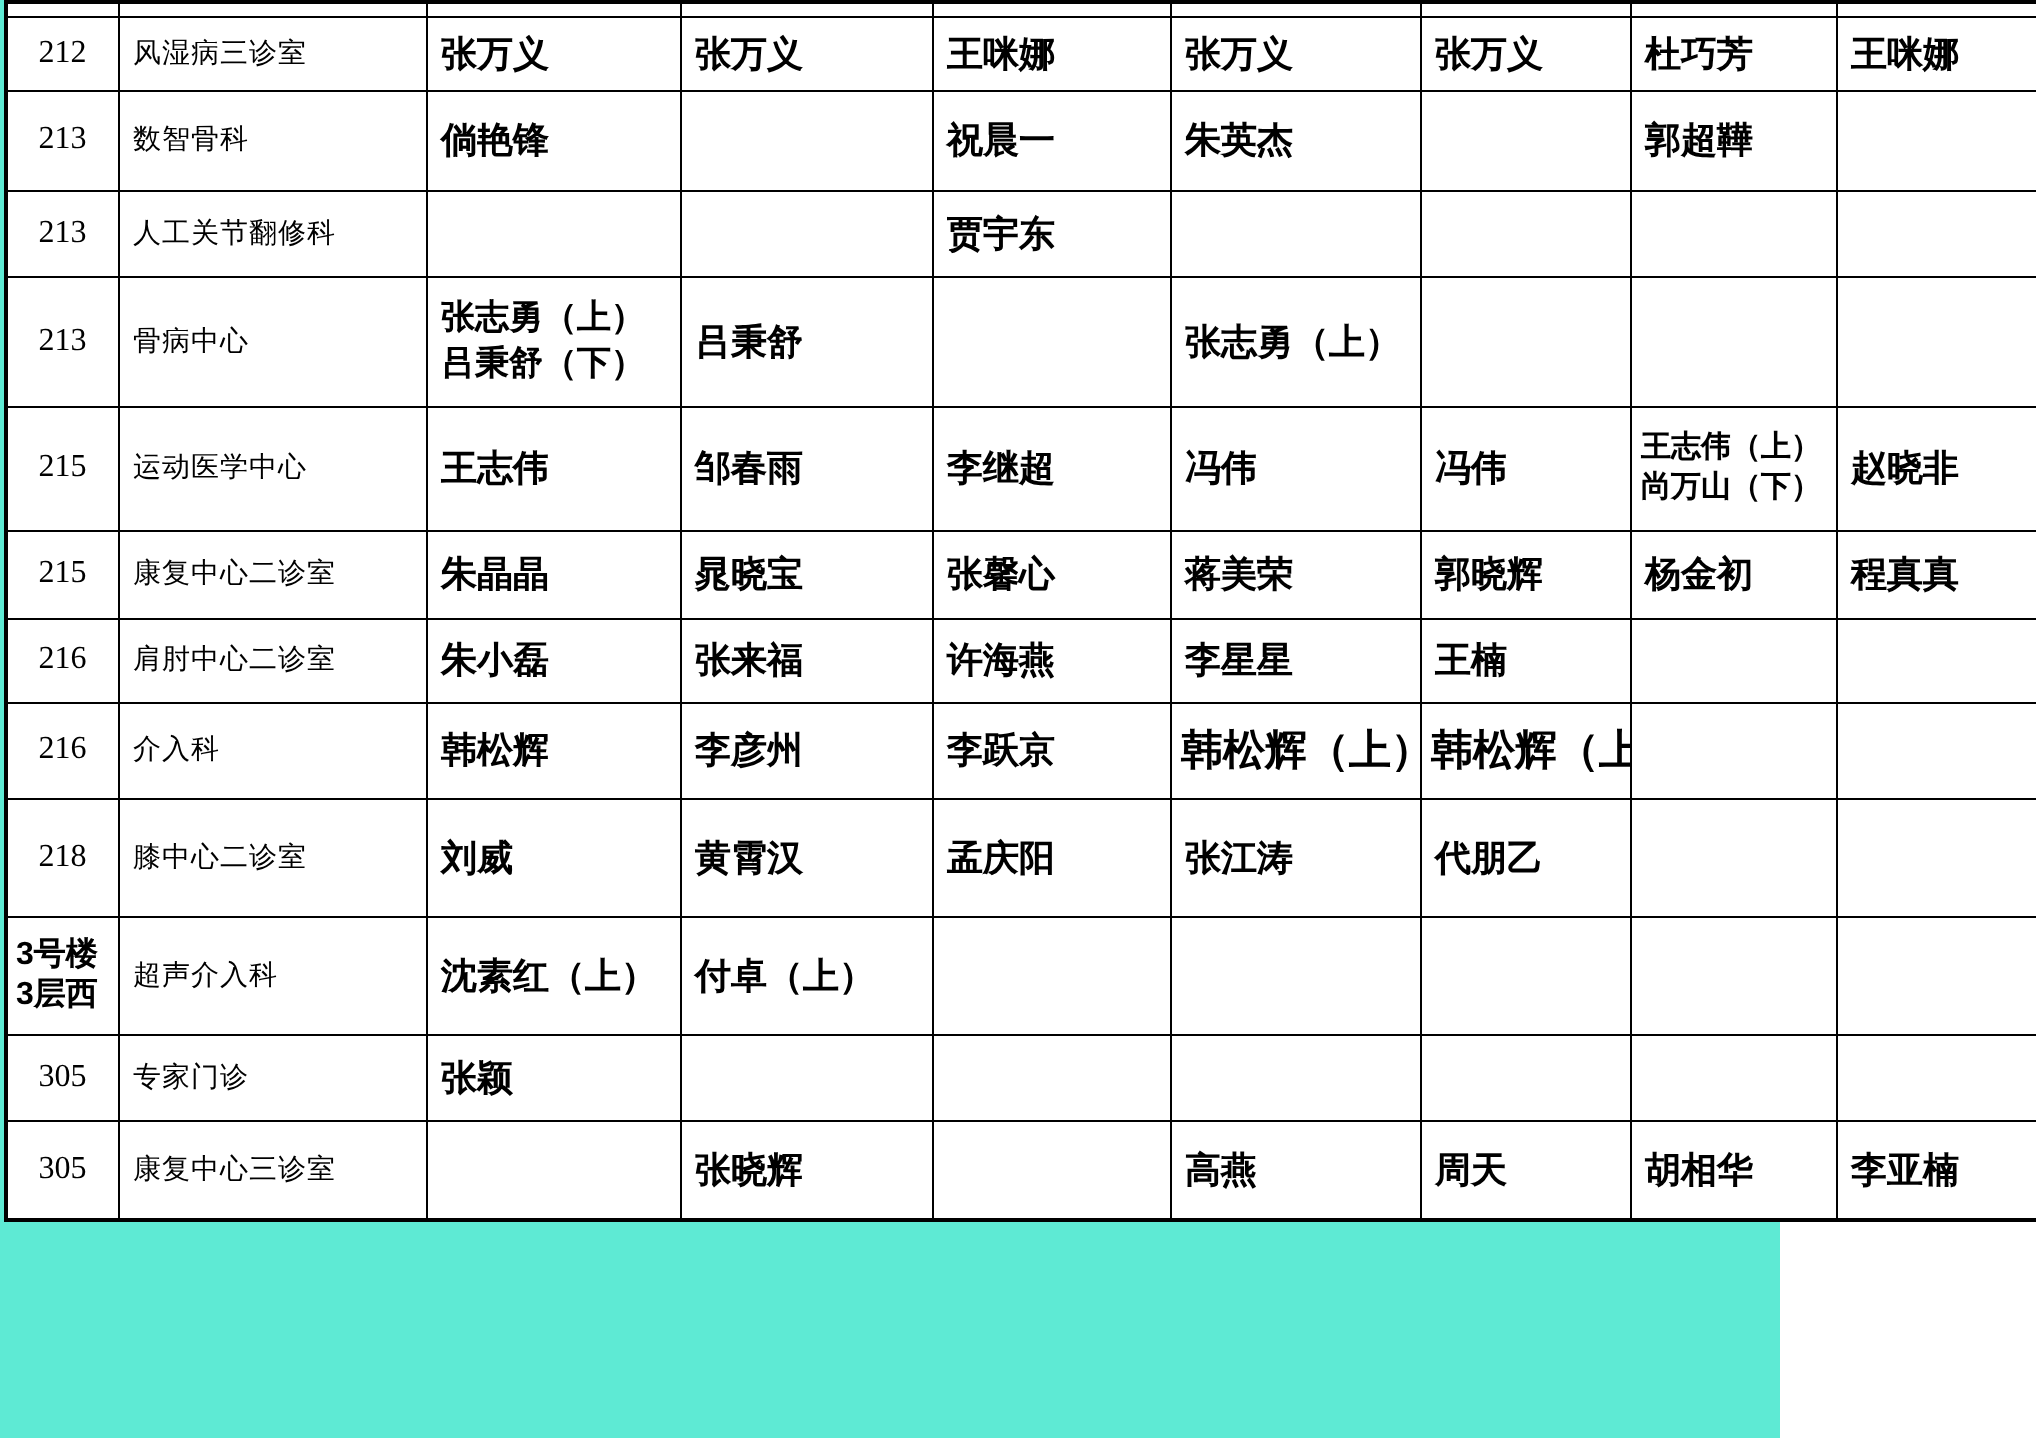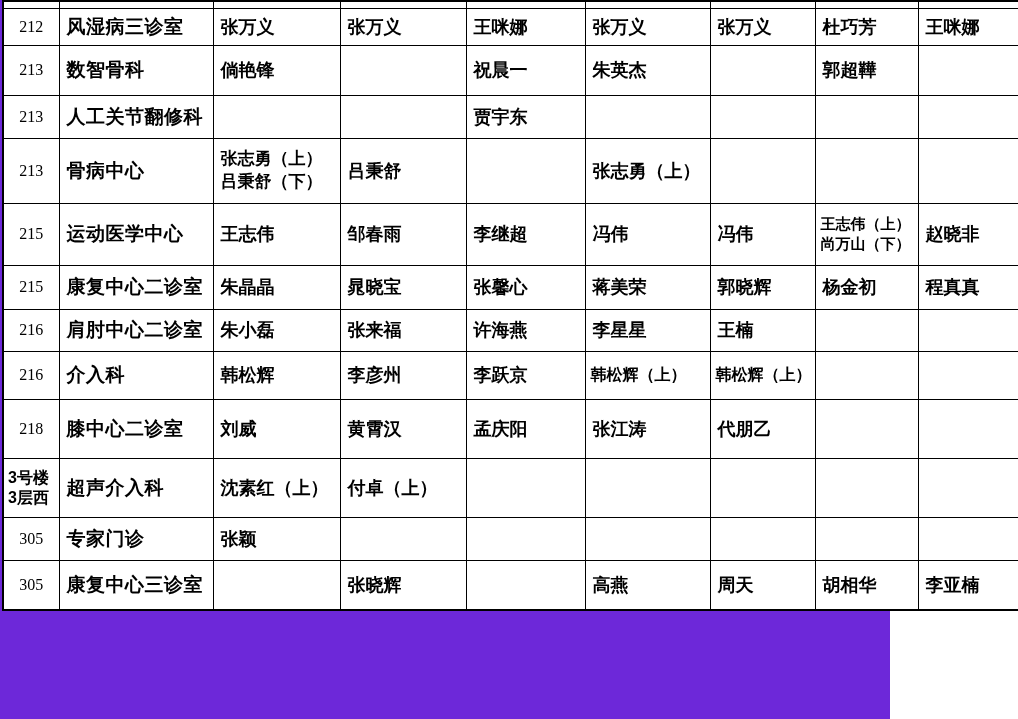--- a/index.html
+++ b/index.html
@@ -1,28 +1,28 @@
 <!DOCTYPE html>
 <html><head>
 <meta charset="utf-8">
 <style>
   html,body{margin:0;padding:0;background:#fff;}
   body{width:1018px;height:719px;overflow:hidden;font-family:"Liberation Sans",sans-serif;color:#000;}
-  .page{position:relative;width:890px;height:719px;background:#6d28d9;}
+  .page{position:relative;width:890px;height:719px;background:#5eead4;}
   table.schedule{border-collapse:collapse;table-layout:fixed;width:1014px;margin-left:2px;border:2px solid #000;}
   td{border:1px solid #000;vertical-align:middle;overflow:hidden;background:#fff;}
   tr.sliver{height:7px;}
   tr.sliver td{padding:0;}
   td.room{font-family:"Liberation Serif",serif;font-size:16px;text-align:center;padding:0 2px;font-weight:normal;}
-  td.dept{font-size:19px;font-weight:bold;padding:2px 4px 2px 7px;letter-spacing:0.5px;}
+  td.dept{font-size:14px;font-weight:normal;padding:2px 4px 2px 7px;letter-spacing:0.5px;}
   td.name{font-size:18px;font-weight:bold;padding:2px 4px 2px 7px;}
   td.ml17{font-size:17px;white-space:pre-line;line-height:1.3;}
   td.ml15{font-size:15px;white-space:pre-line;line-height:1.35;padding-left:5px;padding-right:1px;}
   td.ml14{font-size:14px;white-space:pre-line;line-height:1.3;padding-left:6px;}
-  td.fit16{font-size:16px;white-space:nowrap;padding-left:5px;padding-right:0;}
+  td.fit16{font-size:21px;white-space:nowrap;padding-left:5px;padding-right:0;}
   td.room-small{font-family:"Liberation Sans",sans-serif;font-weight:bold;font-size:16px;white-space:pre-line;line-height:1.2;text-align:left;padding-left:4px;}
 </style>
 </head>
 <body>
 
 <div class="page">
   <table class="schedule">
     <colgroup>
       <col style="width:56px">
         <col style="width:154px">

